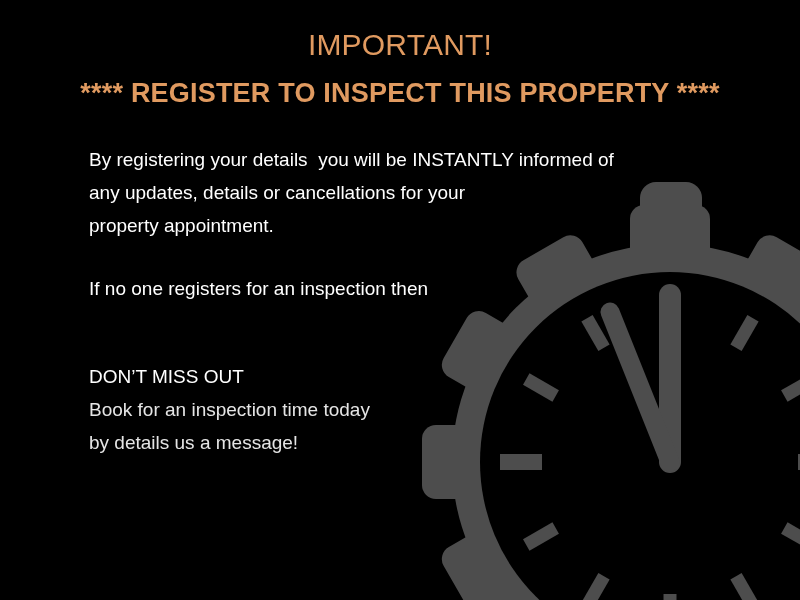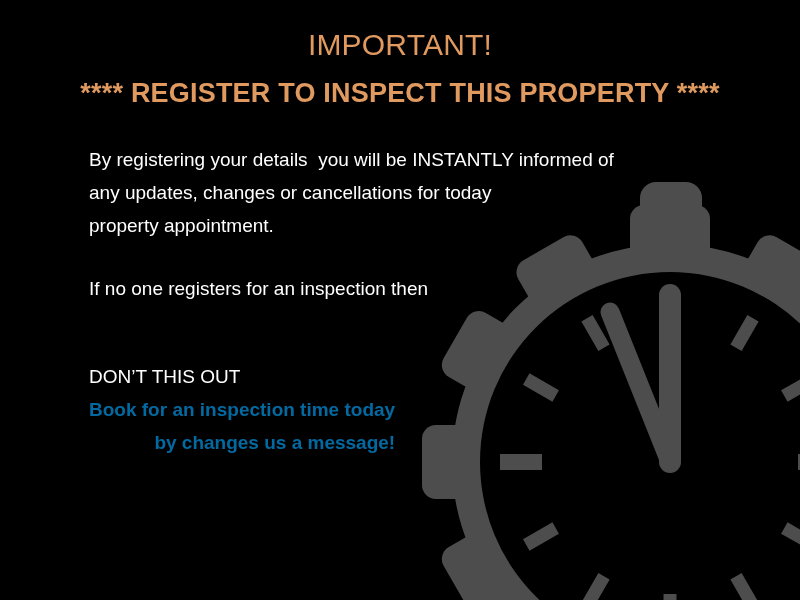--- a/index.html
+++ b/index.html
@@ -71,24 +71,23 @@
     color: #ffffff;
     margin-left: 30px;
   }
   #para-register { top: 143px; }
   #para-noone    { top: 272px; }
   #para-cta      { top: 360px; }
 
   .body-line { display: block; white-space: pre; }
   .line-orange {
     display: block;
-    color: #0369a1;
-    font-weight: 700;
+    color: #e5e5e5;
+    font-weight: 400;
     white-space: pre;
-    text-align: right;
   }
 </style>
 </head>
 <body>
 
 <div id="slide">
 
   <svg id="clock-art" viewBox="0 0 800 600" aria-hidden="true">
     <defs>
 
@@ -164,28 +163,28 @@
 
   <div id="text-layer">
 
     <div class="headline-block">
       <span class="headline-1">IMPORTANT!</span>
       <span class="headline-2">****  REGISTER TO INSPECT THIS PROPERTY ****</span>
     </div>
 
     <div class="body-block" id="para-register">
       <span class="body-line">By registering your details  you will be INSTANTLY informed of</span>
-      <span class="body-line">any updates, changes or cancellations for today</span>
+      <span class="body-line">any updates, details or cancellations for your</span>
       <span class="body-line">property appointment.</span>
     </div>
 
     <div class="body-block" id="para-noone">
       <span class="body-line">If no one registers for an inspection then</span>
     </div>
 
     <div class="body-block" id="para-cta">
-      <span class="body-line">DON’T THIS OUT</span>
+      <span class="body-line">DON’T MISS OUT</span>
       <span class="line-orange">Book for an inspection time today</span>
-      <span class="line-orange">by changes us a message!</span>
+      <span class="line-orange">by details us a message!</span>
     </div>
 
   </div>
 </div>
 
 </body></html>

